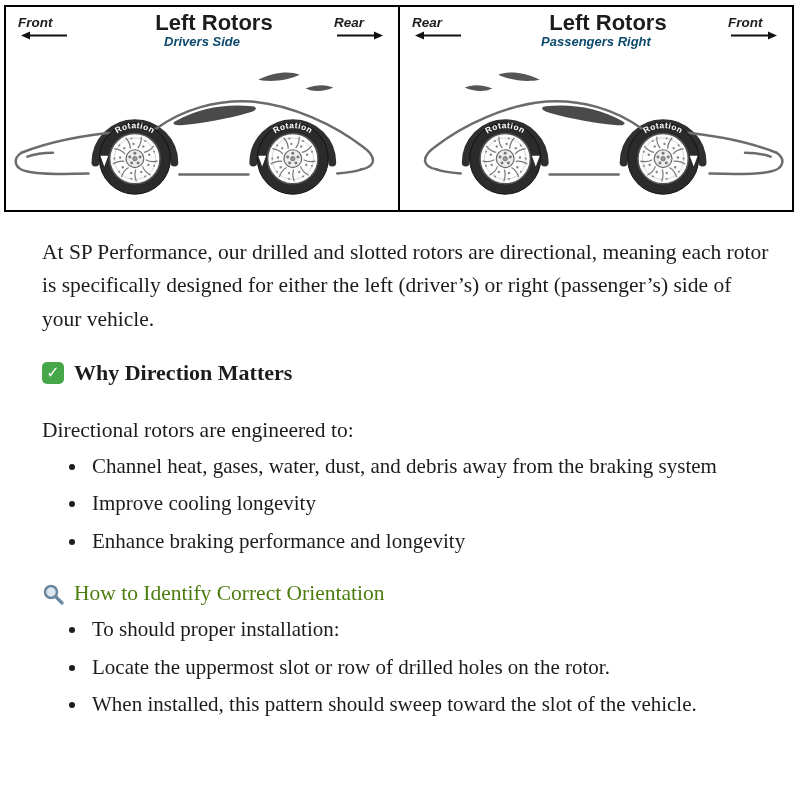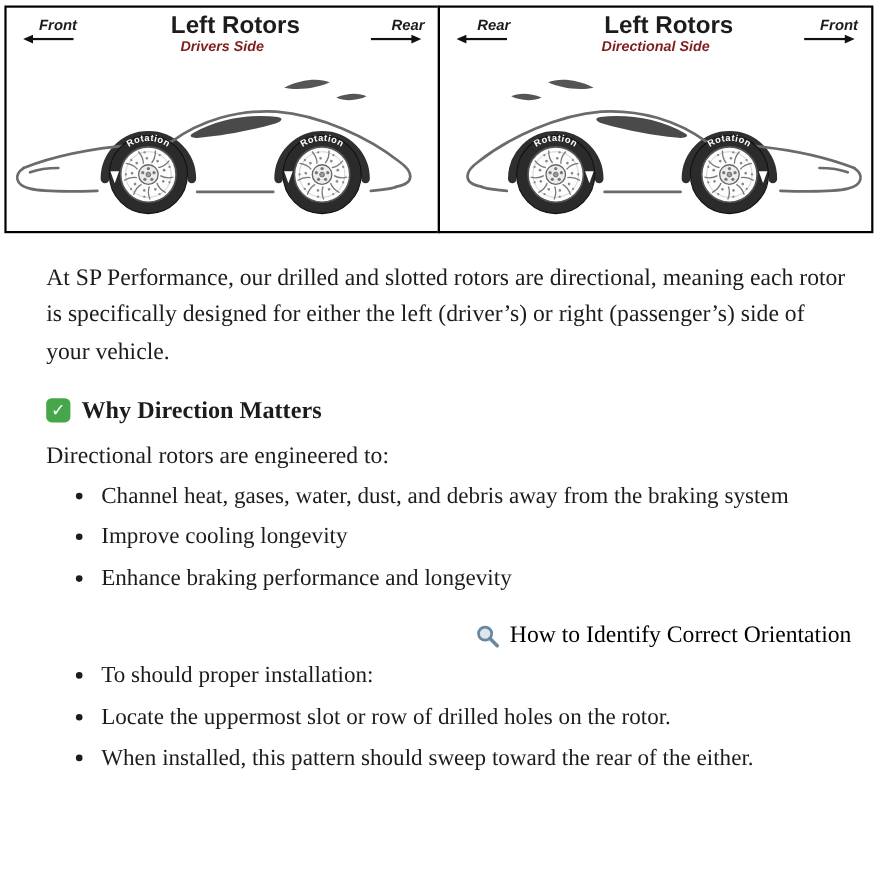--- a/index.html
+++ b/index.html
@@ -9,46 +9,46 @@
   }
   
   .diagram{display:flex;margin:5px 4px 0 4px;}
   .panel{
     position:relative;width:50%;height:207px;box-sizing:border-box;
     border:2px solid #000;background:#fff;
   }
   .panel + .panel{margin-left:-2px;}
   .panel-header{text-align:center;padding-top:4px;line-height:1.1;}
   .panel-title{font-family:"Liberation Sans",sans-serif;font-weight:bold;font-size:22px;margin-left:24px;}
-  .panel-sub{font-family:"Liberation Sans",sans-serif;font-weight:bold;font-style:italic;font-size:13px;color:#7f1d1d;}
+  .panel-sub{font-family:"Liberation Sans",sans-serif;font-weight:bold;font-style:italic;font-size:13px;color:#0c4a6e;}
   .dir-label{
-    position:absolute;top:8px;width:52px;text-align:right;
+    position:absolute;top:8px;width:52px;text-align:left;
     font-family:"Liberation Sans",sans-serif;font-weight:bold;font-style:italic;font-size:13.5px;
   }
   .dl-left{left:12px;} .dl-right{right:12px;}
   .dir-label svg{display:block;margin:1px auto 0 auto;}
   .car-svg{position:absolute;bottom:2px;left:0;width:100%;height:150px;}
   
   .content{padding:14px 26px 0 42px;}
   .intro{font-size:21.5px;line-height:1.55;margin:10px 0 14px 0;max-width:748px;}
   .h-sec1{
     font-size:22px;font-weight:bold;margin:24px 0 10px 0;
     display:flex;align-items:center;gap:10px;
   }
   .check-box{
     display:inline-block;width:22px;height:22px;border-radius:5px;background:#45a749;
     color:#fff;text-align:center;line-height:22px;font-size:16px;font-weight:bold;
     font-family:"DejaVu Sans",sans-serif;flex:0 0 auto;
   }
-  .lead{font-size:21.5px;margin:16px 0 6px 0;}
+  .lead{font-size:21.5px;margin:32px 0 6px 0;}
   ul.bullets{margin:8px 0 16px 0;padding-left:46px;font-size:21px;line-height:1.5;max-width:740px;}
   ul.bullets li{margin:6px 0;padding-left:4px;}
   .h-sec2{
-    font-size:21.5px;font-weight:normal;margin:24px 0 0 0;color:#000000;
-    display:flex;align-items:center;gap:10px;justify-content:flex-end;
+    font-size:21.5px;font-weight:normal;margin:24px 0 0 0;color:#4d7c0f;
+    display:flex;align-items:center;gap:10px;
   }
   .mag-icon{flex:0 0 auto;}
 </style>
 </head>
 <body>
 
 <svg width="0" height="0" style="position:absolute" aria-hidden="true">
   <defs>
     <g id="slot">
       <path d="M11 1 Q 16 4 23 2.5" stroke="#777" stroke-width="1.2" fill="none"></path>
@@ -148,21 +148,21 @@
     </span>
     <span class="dir-label dl-right">
       <span>Front</span>
       <svg width="46" height="9">
         <polygon points="46,4.5 37,0.5 37,8.5" fill="#111"></polygon>
           <rect x="0" y="3.5" width="38" height="2" fill="#111"></rect>
       </svg>
     </span>
     <div class="panel-header">
       <div class="panel-title">Left Rotors</div>
-      <div class="panel-sub">Directional Side</div>
+      <div class="panel-sub">Passengers Right</div>
     </div>
     <svg class="car-svg" viewBox="0 0 390 152" preserveAspectRatio="xMidYMax meet">
       <use href="#car-body" transform="translate(390 0) scale(-1 1)"></use>
       <path id="rp-r1" d="M 72,102 A 31 31 0 0 1 134,102" fill="none"></path>
       <path id="rp-r2" d="M 232,102 A 31 31 0 0 1 294,102" fill="none"></path>
       <text font-size="8.5" fill="#fff" font-family="Liberation Sans, sans-serif" font-weight="bold" letter-spacing="0.5">
         <textPath href="#rp-r1" startOffset="50%" text-anchor="middle">Rotation</textPath>
       </text>
       <text font-size="8.5" fill="#fff" font-family="Liberation Sans, sans-serif" font-weight="bold" letter-spacing="0.5">
         <textPath href="#rp-r2" startOffset="50%" text-anchor="middle">Rotation</textPath>
@@ -194,16 +194,16 @@
     <svg class="mag-icon" width="22" height="22" viewBox="0 0 22 22">
       <circle cx="9" cy="9" r="6" fill="#dce6ee" stroke="#6a87a0" stroke-width="2.5"></circle>
       <line x1="13.5" y1="13.5" x2="20" y2="20" stroke="#6a87a0" stroke-width="3.2" stroke-linecap="round"></line>
     </svg>
     <span>How to Identify Correct Orientation</span>
   </div>
 
   <ul class="bullets">
     <li>To should proper installation:</li>
     <li>Locate the uppermost slot or row of drilled holes on the rotor.</li>
-    <li>When installed, this pattern should sweep toward the rear of the either.</li>
+    <li>When installed, this pattern should sweep toward the slot of the vehicle.</li>
   </ul>
 
 </div>
 
 </body></html>

